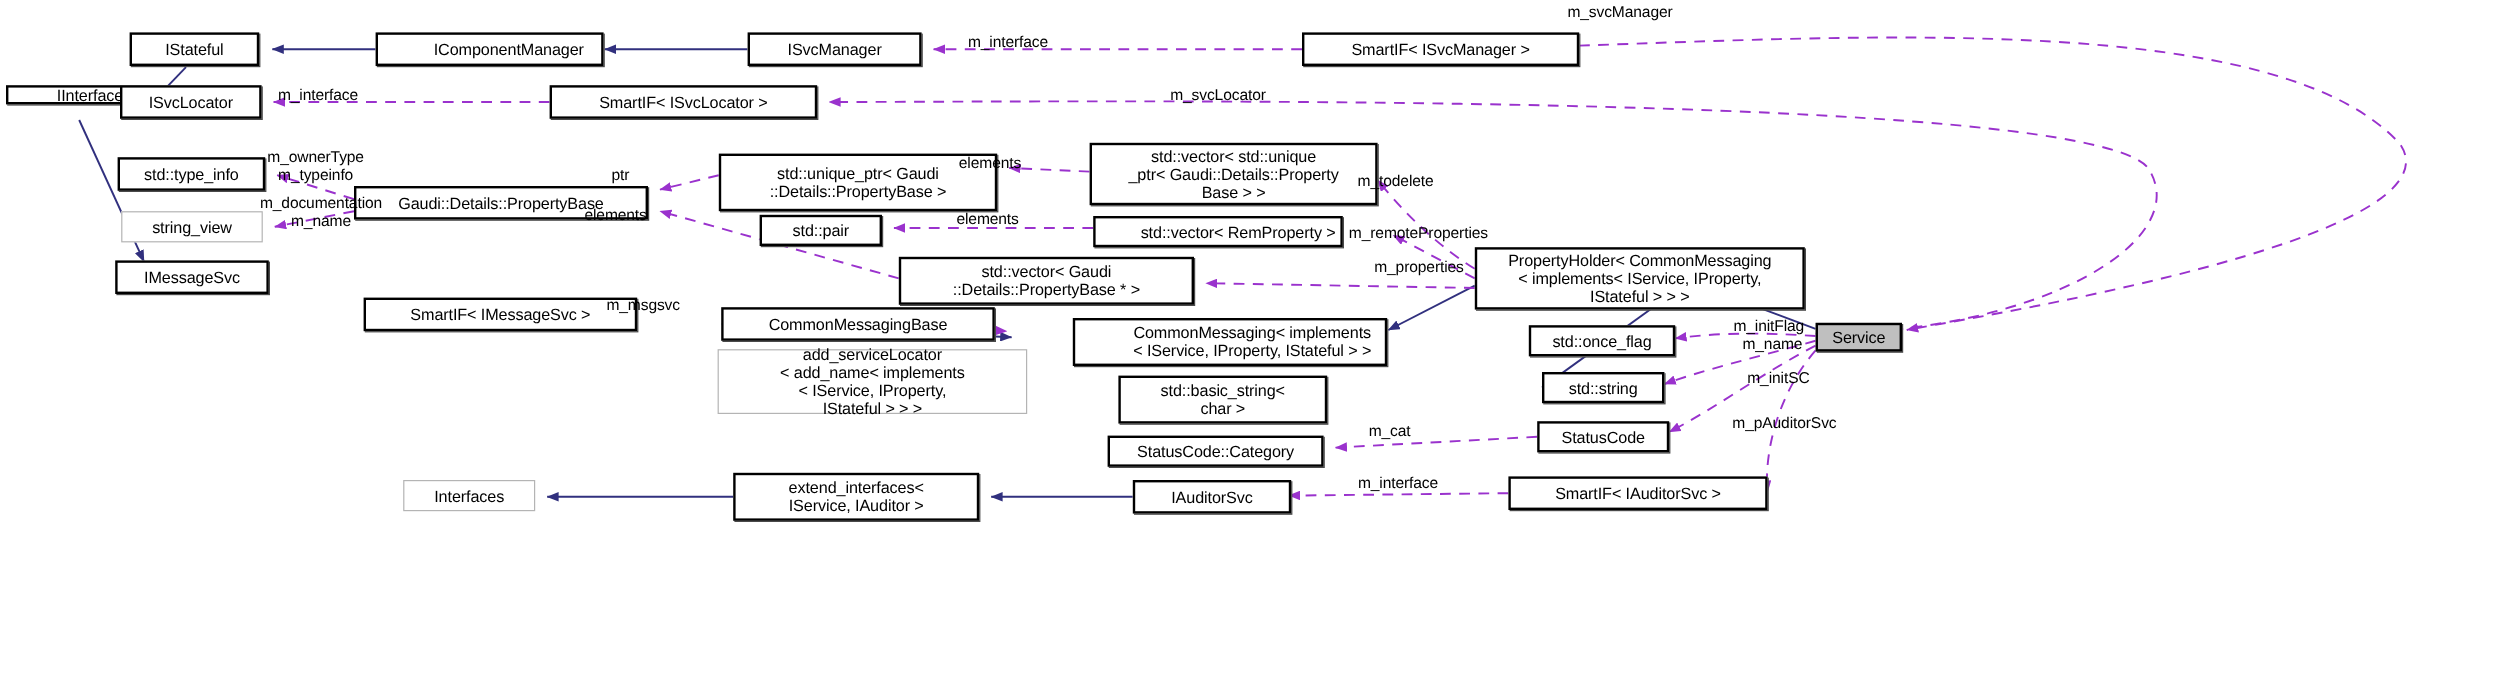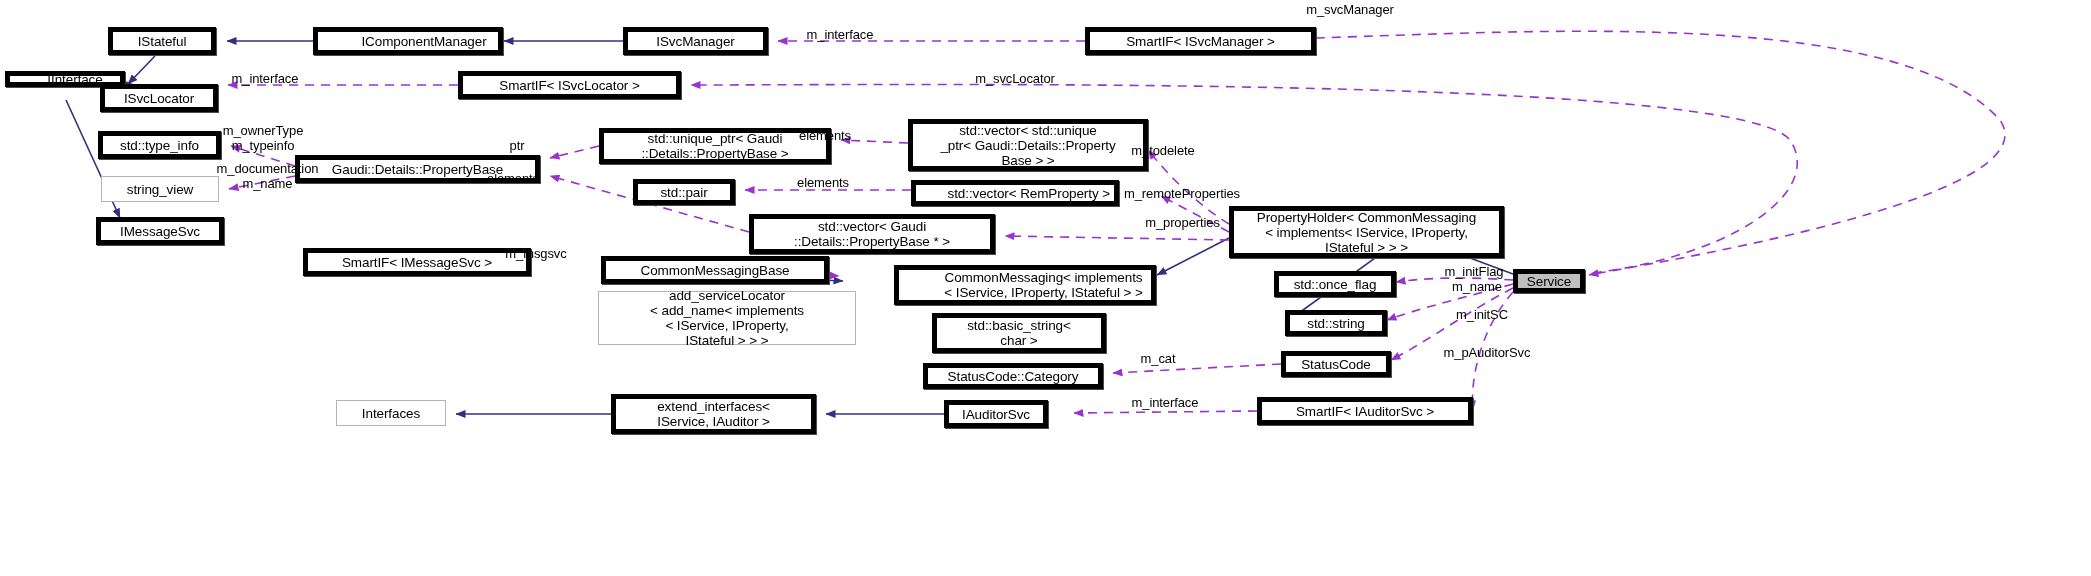--- a/index.html
+++ b/index.html
@@ -1,19 +1,19 @@
 <!DOCTYPE html>
 <html><head>
 <meta charset="utf-8">
 <style>
   html,body{margin:0;padding:0;background:#ffffff;}
   body{font-family:"Liberation Sans","DejaVu Sans",sans-serif;}
   #canvas{position:relative;width:2091px;height:576px;background:#ffffff;overflow:hidden;}
   #canvas svg{position:absolute;left:0;top:0;width:2091px;height:576px;}
-  .node{position:absolute;box-sizing:border-box;background:#ffffff;border:5px solid #000000;
+  .node{position:absolute;box-sizing:border-box;background:#ffffff;border:2px solid #000000;
         display:flex;align-items:center;justify-content:center;text-align:center;
         font-size:13.5px;line-height:15px;color:#000000;letter-spacing:-0.1px;
         font-family:"Liberation Sans","DejaVu Sans",sans-serif;
         box-shadow:1px 1px 0 0 #4a4a4a;}
   .node.thin{border:1px solid #b4b4b4;box-shadow:none;}
   .node.highlight{background:#bfbfbf;justify-content:center;}
   .node span{display:block;padding:0 4px;white-space:pre-line;}
   .edgelabel{position:absolute;font-size:13px;line-height:15px;color:#000000;
              font-family:"Liberation Sans","DejaVu Sans",sans-serif;white-space:pre-line;
              text-align:center;letter-spacing:-0.1px;}
@@ -71,21 +71,21 @@
     </g>
   </svg>
 
   <div id="nodes-layer">
       <div class="node" style="left: 5px; top: 71px; width: 120px; height: 16px; padding-left: 20px;">
         <span>IInterface</span>
       </div>
       <div class="node" style="left: 108px; top: 27px; width: 108px; height: 28px;">
         <span>IStateful</span>
       </div>
-      <div class="node" style="left: 100px; top: 84px; width: 118px; height: 28px;">
+      <div class="node" style="left: 100px; top: 71px; width: 118px; height: 28px;">
         <span>ISvcLocator</span>
       </div>
       <div class="node" style="left: 98px; top: 131px; width: 123px; height: 28px;">
         <span>std::type_info</span>
       </div>
       <div class="node thin" style="left: 101px; top: 176px; width: 118px; height: 26px;">
         <span>string_view</span>
       </div>
       <div class="node" style="left: 96px; top: 217px; width: 128px; height: 28px;">
         <span>IMessageSvc</span>
@@ -107,21 +107,21 @@
 &lt; add_name&lt; implements
 &lt; IService, IProperty,
 IStateful &gt; &gt; &gt;</span>
       </div>
       <div class="node" style="left: 623px; top: 27px; width: 145px; height: 28px;">
         <span>ISvcManager</span>
       </div>
       <div class="node" style="left: 458px; top: 71px; width: 223px; height: 28px;">
         <span>SmartIF&lt; ISvcLocator &gt;</span>
       </div>
-      <div class="node" style="left: 599px; top: 128px; width: 232px; height: 36px;">
+      <div class="node" style="left: 599px; top: 128px; width: 232px; height: 48px;">
         <span>std::unique_ptr&lt; Gaudi
 ::Details::PropertyBase &gt;</span>
       </div>
       <div class="node" style="left: 633px; top: 179px; width: 102px; height: 26px;">
         <span>std::pair</span>
       </div>
       <div class="node" style="left: 749px; top: 214px; width: 246px; height: 40px;">
         <span>std::vector&lt; Gaudi
 ::Details::PropertyBase * &gt;</span>
       </div>
@@ -144,21 +144,21 @@
         <span>CommonMessaging&lt; implements
 &lt; IService, IProperty, IStateful &gt; &gt;</span>
       </div>
       <div class="node" style="left: 932px; top: 313px; width: 174px; height: 40px;">
         <span>std::basic_string&lt;
 char &gt;</span>
       </div>
       <div class="node" style="left: 923px; top: 363px; width: 180px; height: 26px;">
         <span>StatusCode::Category</span>
       </div>
-      <div class="node" style="left: 944px; top: 400px; width: 104px; height: 28px;">
+      <div class="node" style="left: 944px; top: 400px; width: 132px; height: 28px;">
         <span>IAuditorSvc</span>
       </div>
       <div class="node" style="left: 1085px; top: 27px; width: 231px; height: 28px;">
         <span>SmartIF&lt; ISvcManager &gt;</span>
       </div>
       <div class="node" style="left: 1229px; top: 206px; width: 275px; height: 52px;">
         <span>PropertyHolder&lt; CommonMessaging
 &lt; implements&lt; IService, IProperty,
 IStateful &gt; &gt; &gt;</span>
       </div>

